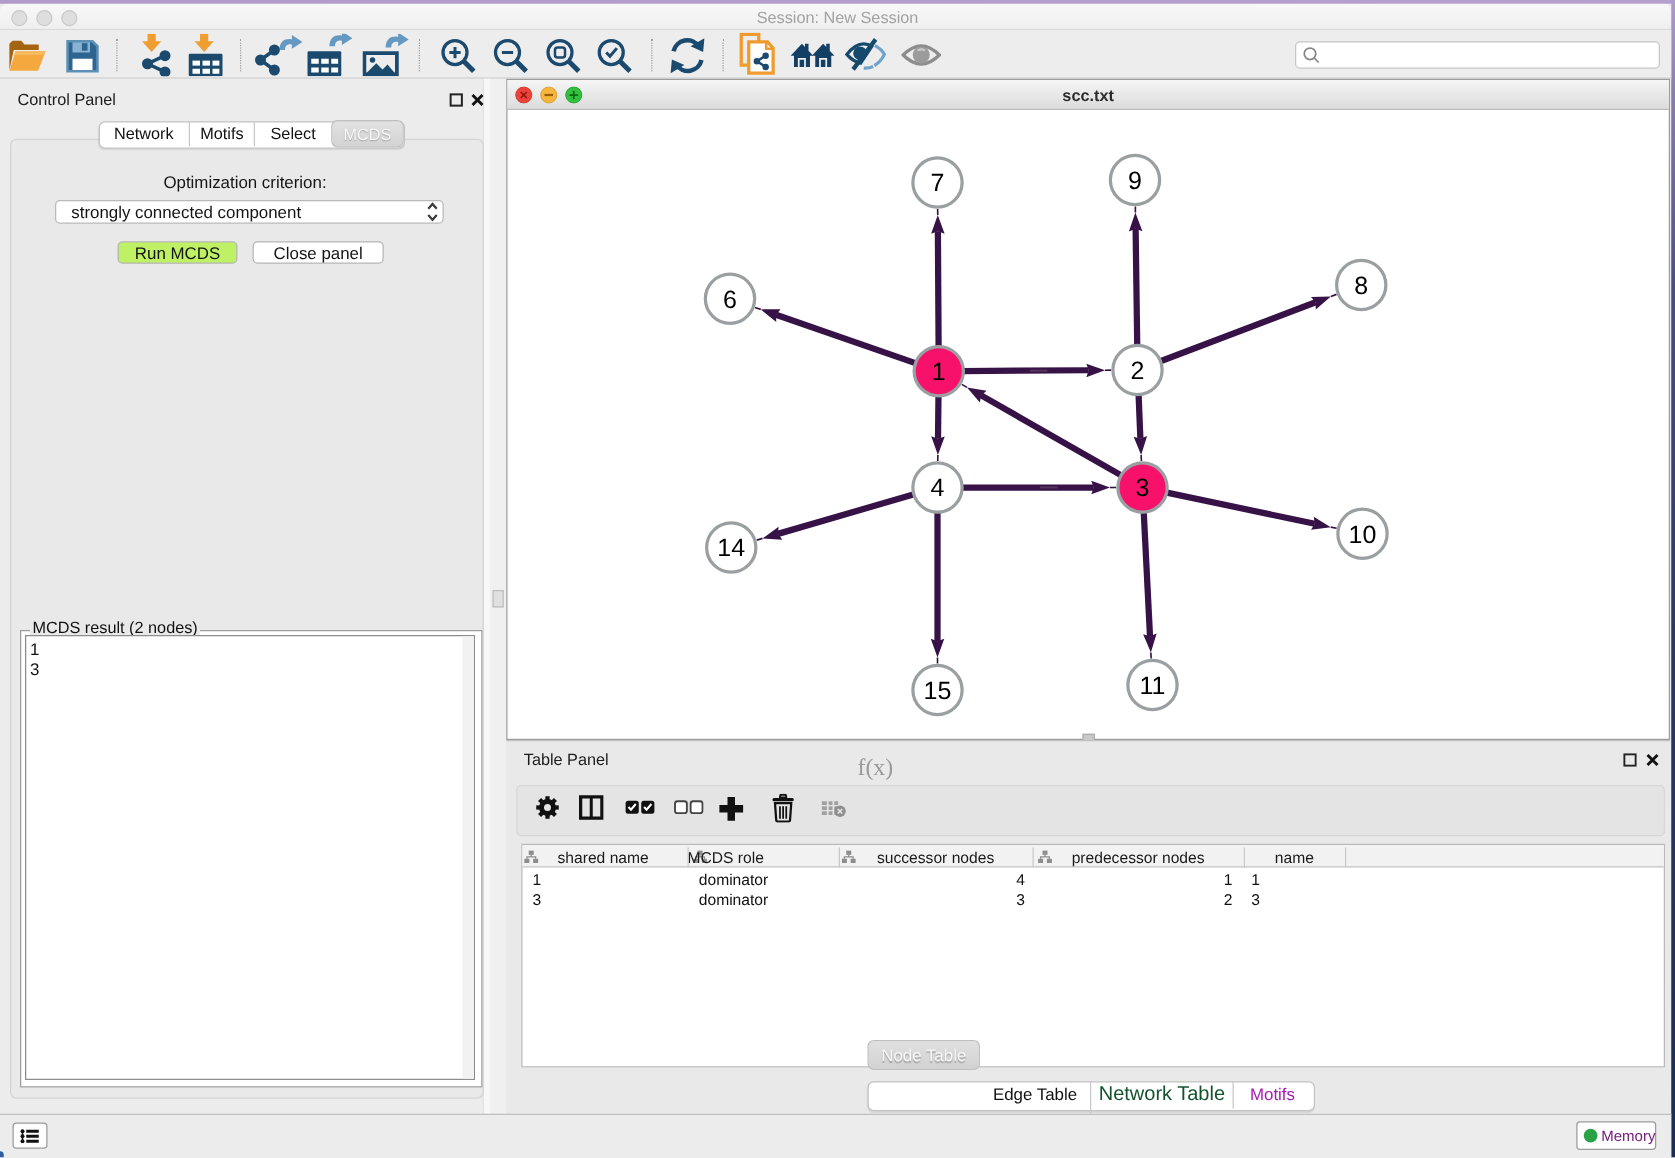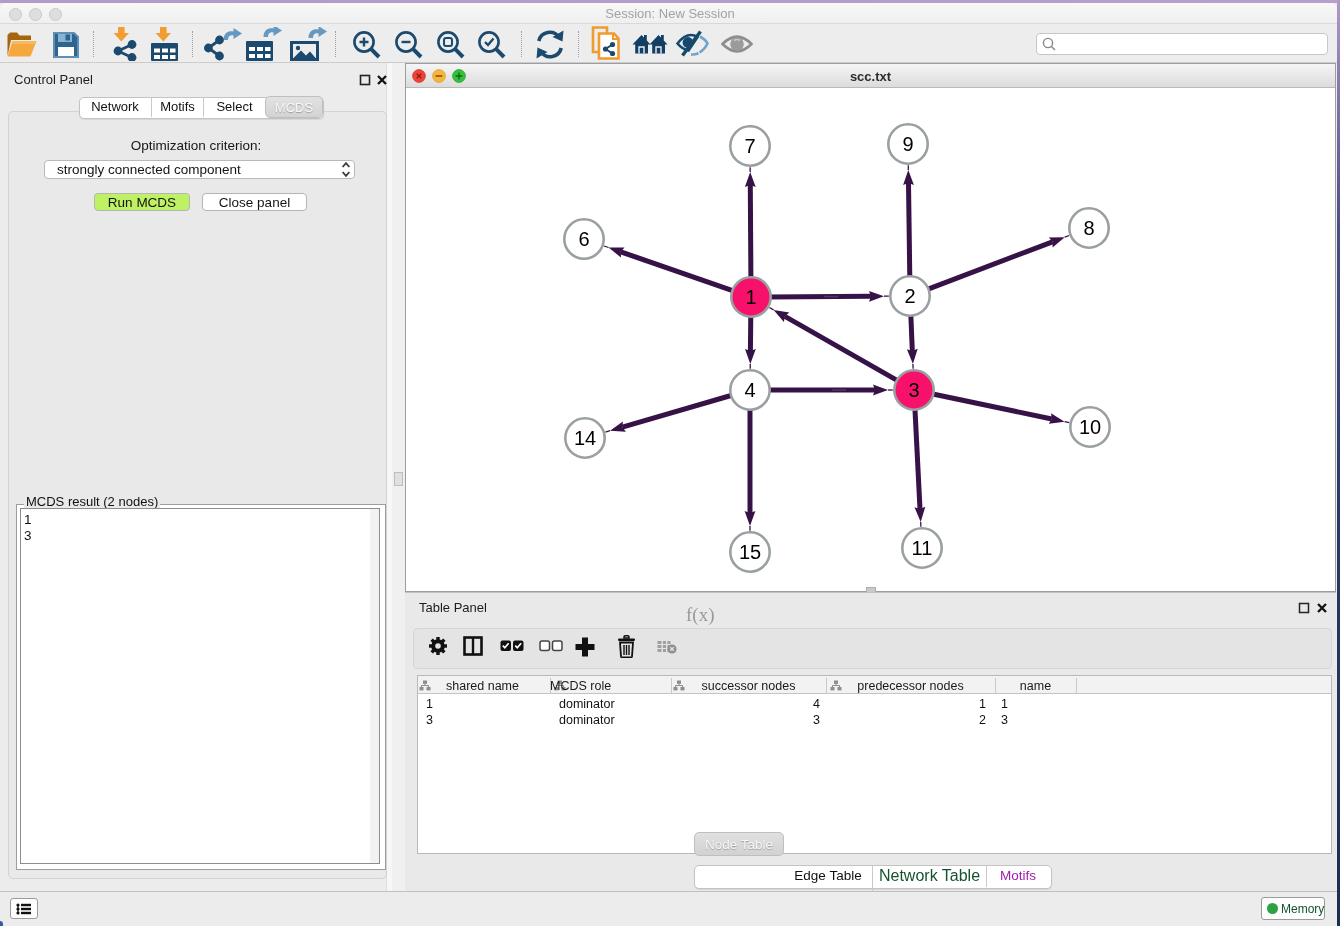--- a/index.html
+++ b/index.html
@@ -422,15 +422,15 @@
   <circle cx="2" cy="2" r="1.6" fill="#111"></circle>
     <rect x="5" y="0.8" width="10" height="2.4" fill="#111"></rect>
   <circle cx="2" cy="6" r="1.6" fill="#111"></circle>
     <rect x="5" y="4.8" width="10" height="2.4" fill="#111"></rect>
   <circle cx="2" cy="10" r="1.6" fill="#111"></circle>
     <rect x="5" y="8.8" width="10" height="2.4" fill="#111"></rect>
   <rect x="1.4" y="2" width="1.2" height="8" fill="#111"></rect>
 </svg>
 <div class="abs" style="left:1261px;top:897px;width:64px;height:23px;background:#fdfdfd;border:1px solid #9b9b9b;border-radius:3px;box-sizing:border-box"></div>
 <div class="abs" style="left:1267px;top:903px;width:11px;height:11px;border-radius:50%;background:#2ca246"></div>
-<div class="abs" style="left:1281px;top:902px;font-size:12px;color:#14532d">Memory</div>
+<div class="abs" style="left:1281px;top:902px;font-size:12px;color:#701a75">Memory</div>
 
 <div class="abs" style="left:0;top:921px;width:3px;height:5px;background:#2d5f9e;border-top-right-radius:4px"></div>
 
 </body></html>

